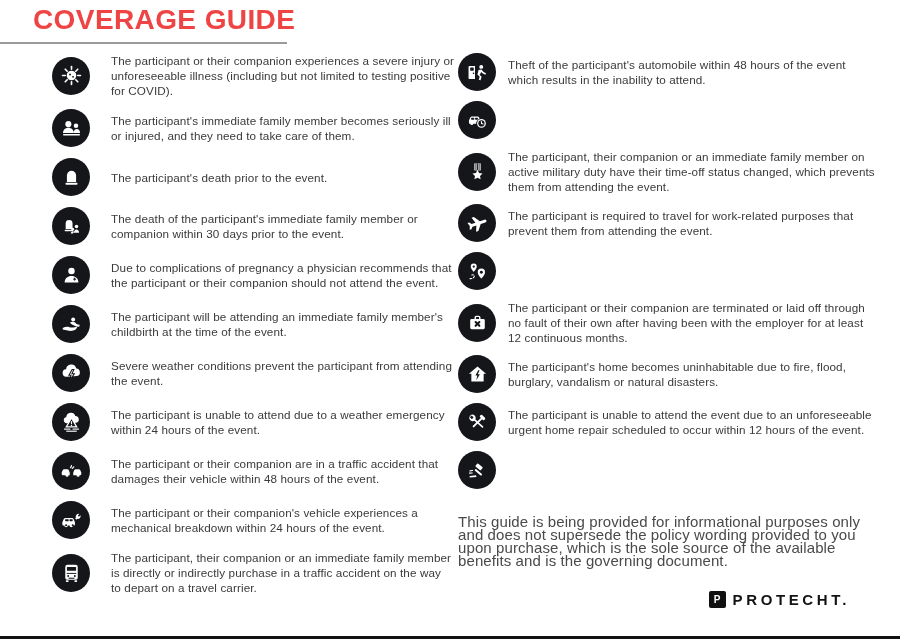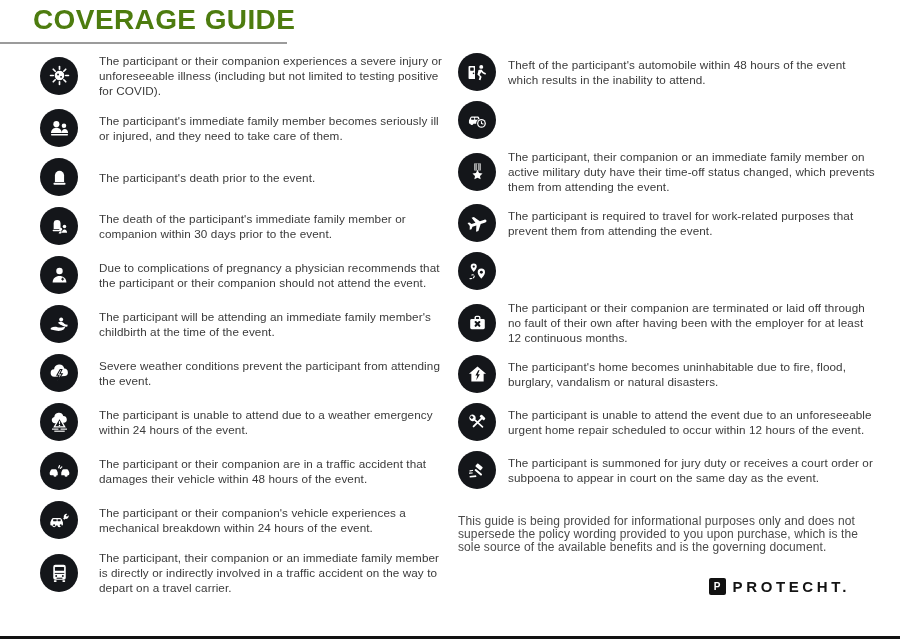--- a/index.html
+++ b/index.html
@@ -5,41 +5,41 @@
   html,body{margin:0;padding:0;}
   body{
     width:900px;height:641px;background:#ffffff;
     font-family:"Liberation Sans", sans-serif;
     position:relative;overflow:hidden;
   }
   .page{position:absolute;inset:0;}
   .bottom-bar{position:absolute;left:0;right:0;bottom:2px;height:3px;background:#111;}
   .title{
     position:absolute;left:33px;top:4px;margin:0;
-    font-size:28px;font-weight:800;letter-spacing:.4px;color:#4d7c0f;
+    font-size:28px;font-weight:800;letter-spacing:.4px;color:#ef4444;
   }
   .rule{position:absolute;left:0;top:42px;width:287px;height:2px;background:#9b9b9b;}
   .col{position:absolute;top:53px;}
-  .col-left{left:40px;width:402px;}
+  .col-left{left:52px;width:402px;}
   .col-right{left:458px;width:432px;}
   .item{display:flex;align-items:center;gap:21px;margin-bottom:11px;}
   .col-right .item{gap:12px;margin-bottom:10px;}
   .icon{
     width:38px;height:38px;min-width:38px;border-radius:50%;
     background:#14161a;display:flex;align-items:center;justify-content:center;
   }
   .icon svg{width:25px;height:25px;display:block;}
   .text{
     font-size:11.7px;line-height:15px;color:#3a3a3a;letter-spacing:.1px;
   }
   .col-left .text{max-width:343px;}
   .col-right .text{max-width:368px;}
   .disclaimer{
     margin:26px 0 0 0;max-width:412px;
-    font-size:12px;line-height:13px;color:#4a4a4a;letter-spacing:.1px;
+    font-size:15px;line-height:13px;color:#4a4a4a;letter-spacing:.1px;
   }
   .logo{
     display:flex;align-items:center;justify-content:flex-end;
     gap:7px;margin:24px 40px 0 0;
   }
   .logo-mark{
     width:17px;height:17px;background:#111;color:#fff;border-radius:2px;
     display:flex;align-items:center;justify-content:center;
     font-size:10px;font-weight:800;
   }
@@ -203,21 +203,21 @@
             <rect x="6" y="4.6" width="12" height="14.4" rx="2" fill="#fff"></rect>
             <rect x="7.6" y="6.6" width="8.8" height="3.8" rx="0.6" fill="#14161a"></rect>
             <rect x="7.4" y="12.4" width="9.2" height="0.9" fill="#14161a"></rect>
             <circle cx="8.8" cy="15.4" r="0.9" fill="#14161a"></circle>
             <circle cx="15.2" cy="15.4" r="0.9" fill="#14161a"></circle>
             <rect x="9.2" y="17" width="5.6" height="1" fill="#14161a"></rect>
             <rect x="6.6" y="19.4" width="2.6" height="1.6" rx="0.5" fill="#fff"></rect>
             <rect x="14.8" y="19.4" width="2.6" height="1.6" rx="0.5" fill="#fff"></rect>
           </svg>
         </span>
-    <span class="text">The participant, their companion or an immediate family member is directly or indirectly involved in a traffic accident on the way to depart on a travel carrier.</span>
+    <span class="text">The participant, their companion or an immediate family member is directly or indirectly purchase in a traffic accident on the way to depart on a travel carrier.</span>
   </div>
 </div>
 
   <div class="col col-right">
     <div>
   <div class="item">
     <span class="icon" style="background: rgb(20, 22, 26);">
             <svg viewBox="0 0 24 24" fill="#fff">
               <path d="M4.2 5.8h5.4v12.4H4.2a.8.8 0 0 1-.8-.8V6.6a.8.8 0 0 1 .8-.8z"></path>
               <rect x="5" y="7.2" width="3.4" height="3" rx="0.4" fill="#14161a"></rect>
@@ -335,21 +335,20 @@
                 <rect x="10.2" y="6.6" width="6.6" height="3.8" rx="0.8"></rect>
               </g>
               <rect x="11.8" y="9.4" width="2" height="8.6" rx="1" transform="rotate(-50 12.8 13.7)"></rect>
               <g stroke="#fff" stroke-width="1.2" stroke-linecap="round">
                 <line x1="4.8" y1="12.4" x2="7.2" y2="12"></line>
                 <line x1="4.4" y1="14.6" x2="6.8" y2="14.4"></line>
               </g>
               <path d="M4.4 17.2l6.2-.6.3 1.6-6.3.6z"></path>
             </svg>
           </span>
-    <span class="text">The participant is summoned for jury duty or receives a court order or subpoena to appear in court on the same day as the event.</span>
   </div>
 </div>
     <p class="disclaimer">This guide is being provided for informational purposes only and does not supersede the policy wording provided to you upon purchase, which is the sole source of the available benefits and is the governing document.</p>
     <div class="logo">
       <span class="logo-mark">P</span>
       <span class="logo-text">PROTECHT.</span>
     </div>
   </div>
 
   <div class="bottom-bar"></div>

